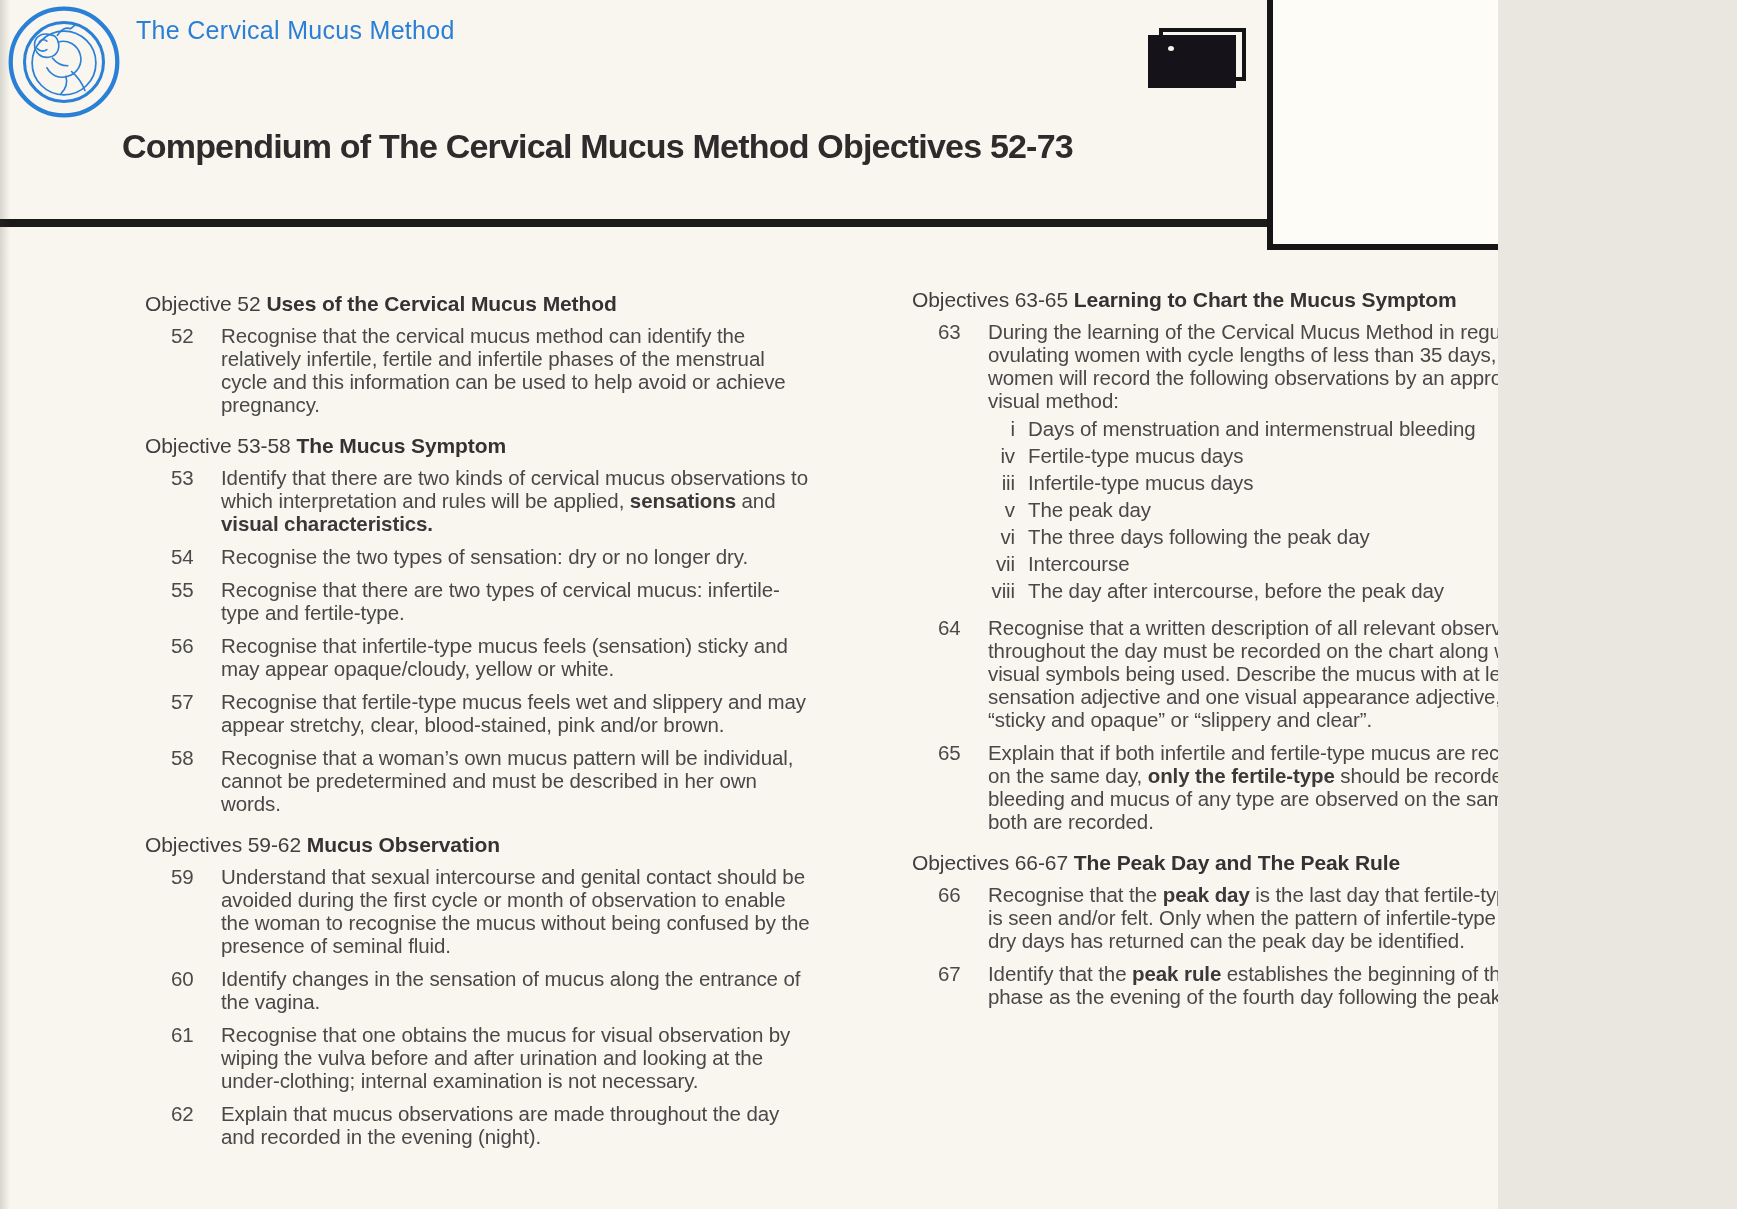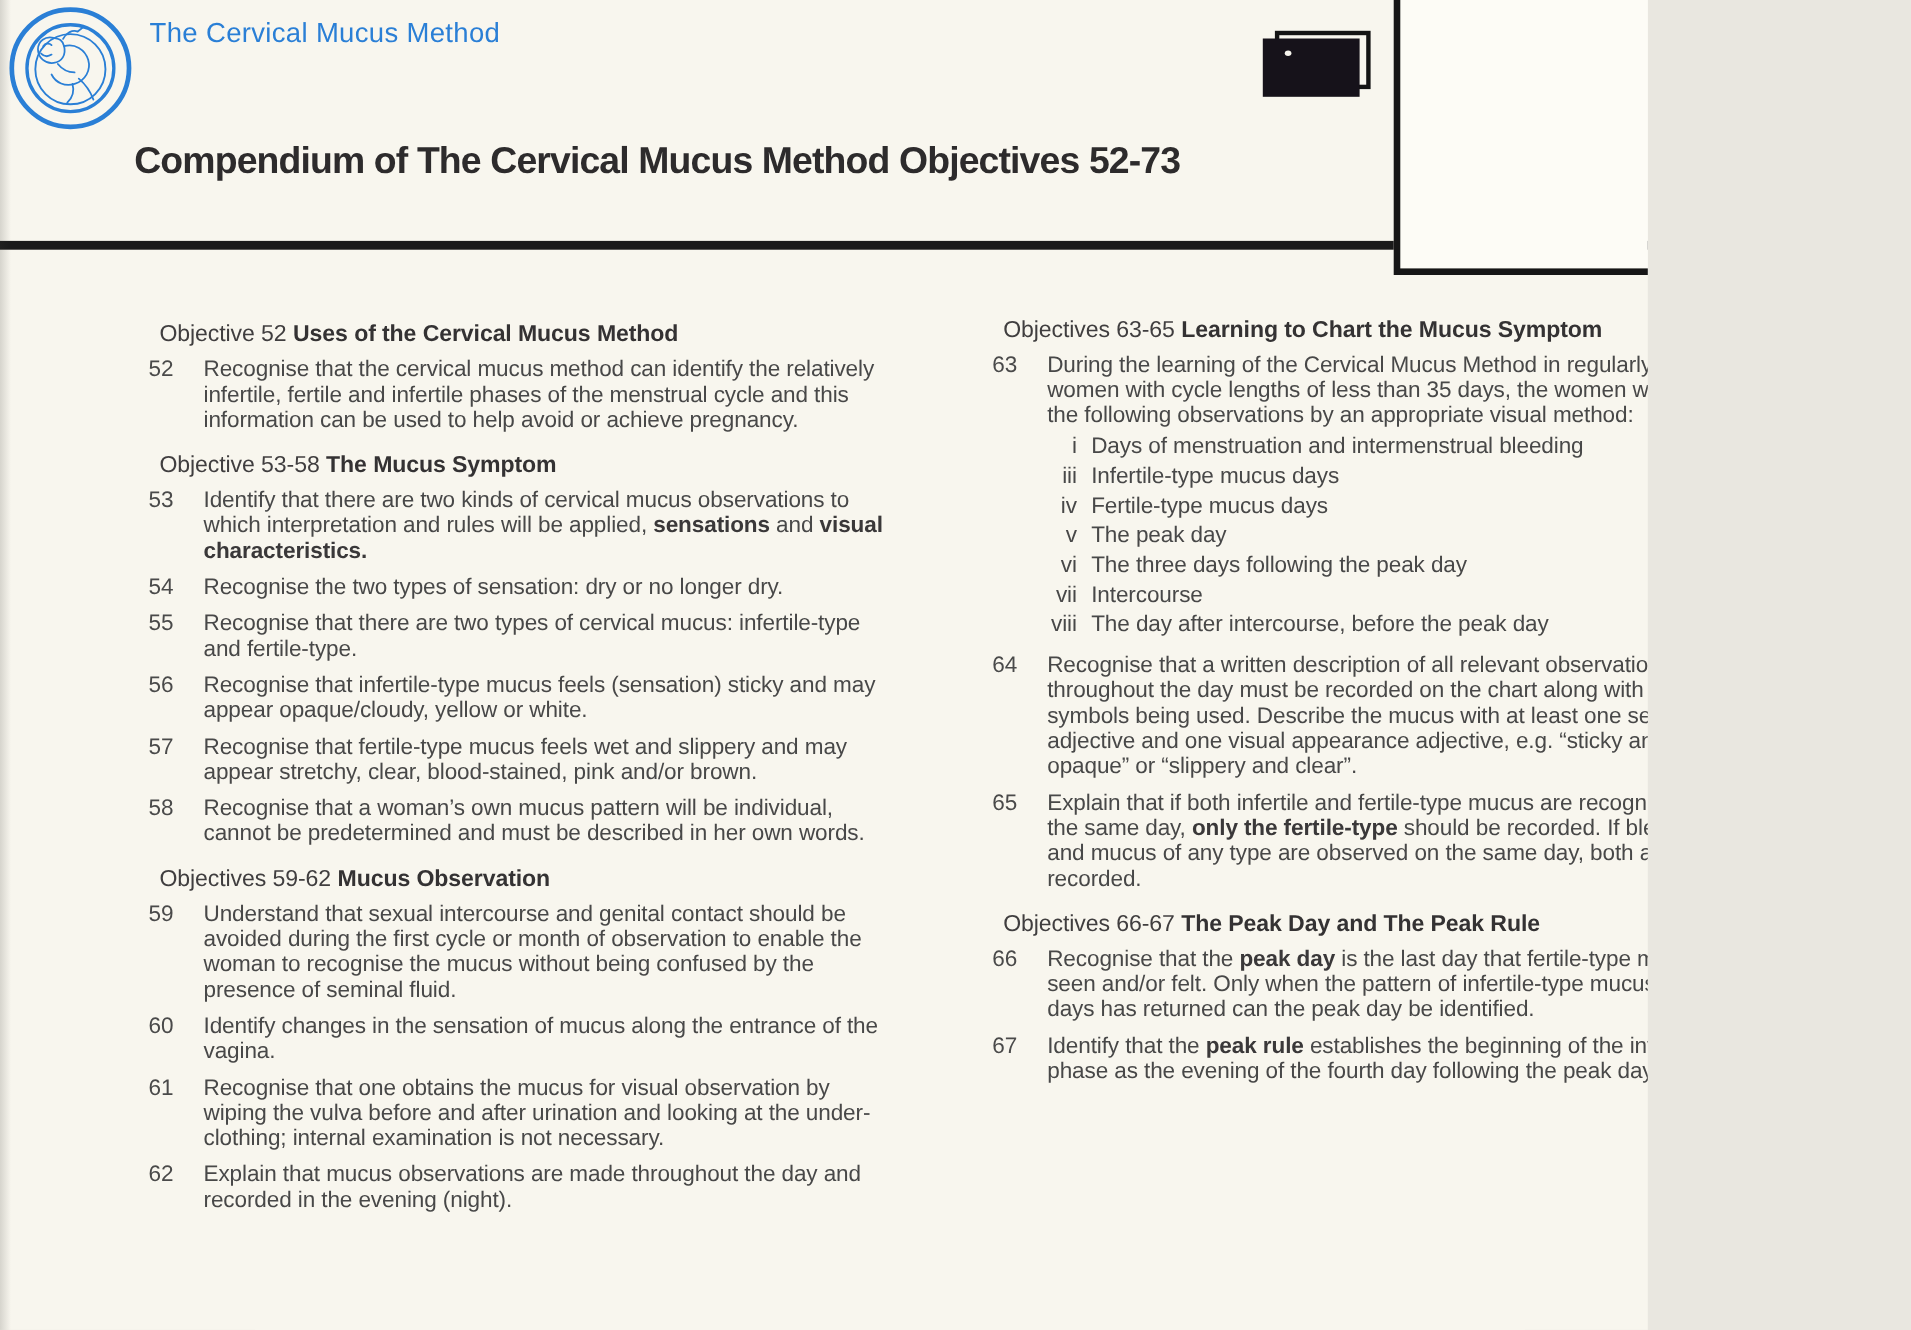--- a/index.html
+++ b/index.html
@@ -52,21 +52,21 @@
     position: absolute; left: 1267px; top: -14px; width: 341px; height: 264px;
     background: #fdfcf6; border: 6px solid #161616; z-index: 2;
   }
   
   .col { position: absolute; font-size: 20.5px; line-height: 23px; letter-spacing: -0.1px; }
   .col-left  { left: 135px; top: 292px; width: 676px; }
   .col-right { left: 902px; top: 288px; width: 692px; }
   .obj-heading { margin-top: 18px; margin-bottom: 9px; font-size: 21px; color: #403e3f; margin-left: 10px; }
   .obj-heading:first-child { margin-top: 0; }
   .h-title { font-weight: bold; margin-left: 0.28em; color: #343233; }
-  .obj-item { display: flex; margin-bottom: 10px; }
+  .obj-item { display: flex; margin-bottom: 10px; margin-left: 36px; }
   .obj-num { flex: 0 0 50px; color: #4a4a4a; }
   .obj-text { flex: 1; color: #484848; }
   .obj-text b { color: #3a3839; }
   .sublist { margin-top: 5px; }
   .sub-row { display: flex; margin: 4px 0; }
   .sub-marker { flex: 0 0 40px; text-align: right; padding-right: 13px; }
   .sub-text { flex: 1; }
   
   .page-number {
     position: absolute; left: 1682px; top: 1168px;
@@ -165,28 +165,28 @@
   <section class="col col-right" id="col-right">
       <div class="obj-heading"><span class="h-prefix">Objectives 63-65</span><span class="h-title">Learning to Chart the Mucus Symptom</span></div>
       <div class="obj-item">
         <div class="obj-num">63</div>
         <div class="obj-text">During the learning of the Cervical Mucus Method in regularly ovulating women with cycle lengths of less than 35 days, the women will record the following observations by an appropriate visual method:<div class="sublist">
             <div class="sub-row">
               <span class="sub-marker">i</span>
               <span class="sub-text">Days of menstruation and intermenstrual bleeding</span>
             </div>
             <div class="sub-row">
+              <span class="sub-marker">iv</span>
+              <span class="sub-text">Fertile-type mucus days</span>
+            </div>
+            <div class="sub-row">
               <span class="sub-marker">iii</span>
               <span class="sub-text">Infertile-type mucus days</span>
             </div>
             <div class="sub-row">
-              <span class="sub-marker">iv</span>
-              <span class="sub-text">Fertile-type mucus days</span>
-            </div>
-            <div class="sub-row">
               <span class="sub-marker">v</span>
               <span class="sub-text">The peak day</span>
             </div>
             <div class="sub-row">
               <span class="sub-marker">vi</span>
               <span class="sub-text">The three days following the peak day</span>
             </div>
             <div class="sub-row">
               <span class="sub-marker">vii</span>
               <span class="sub-text">Intercourse</span>

